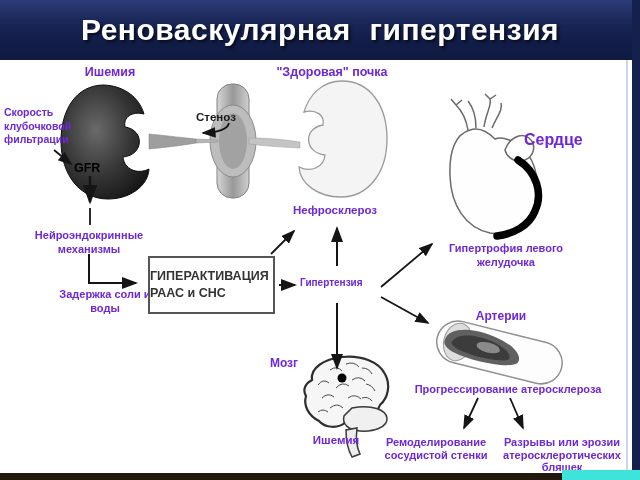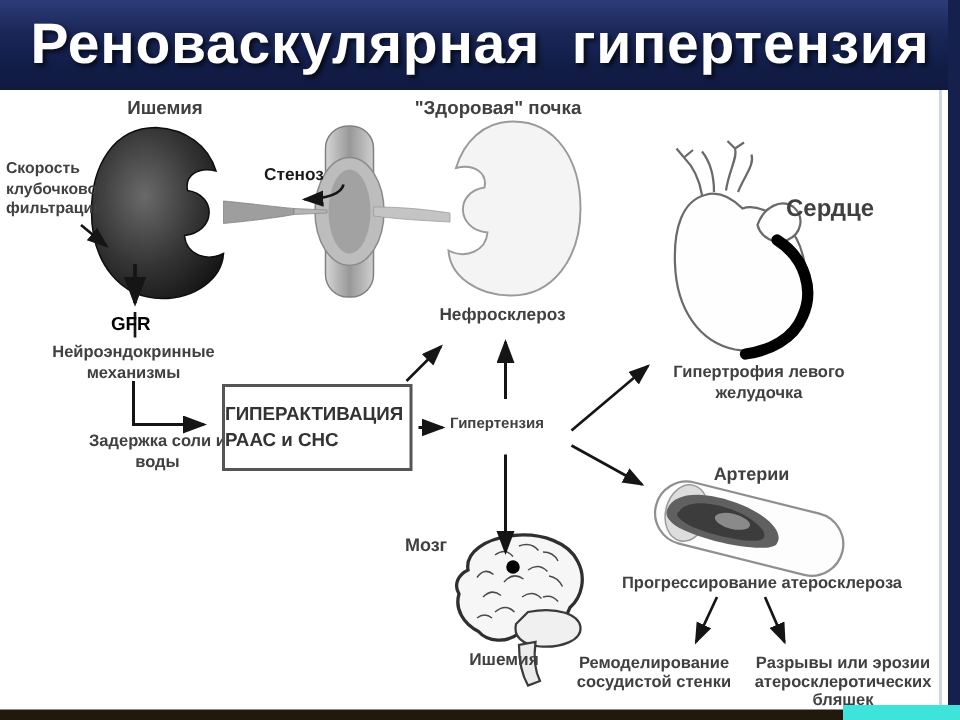--- a/index.html
+++ b/index.html
@@ -1,27 +1,27 @@
 <!DOCTYPE html>
 <html><head>
 <meta charset="utf-8">
 <style>
   html,body{margin:0;padding:0;}
   body{width:640px;height:480px;position:relative;overflow:hidden;background:#ffffff;
        font-family:"Liberation Sans", sans-serif;}
   .title-bar{position:absolute;left:0;top:0;width:640px;height:60px;
     background:linear-gradient(180deg,#2c3c78 0%,#1a2758 35%,#121d48 70%,#101a40 100%);
     display:flex;align-items:center;justify-content:center;z-index:5;}
-  .page-title{color:#ffffff;font-weight:bold;font-size:38px;letter-spacing:.5px;word-spacing:10px;
+  .page-title{color:#ffffff;font-weight:bold;font-size:30px;letter-spacing:.5px;word-spacing:10px;
     text-shadow:2px 2px 3px rgba(0,0,0,.65);white-space:nowrap;}
   .right-border{position:absolute;right:0;top:0;width:8px;height:472px;background:#15204c;z-index:6;}
   .right-faint-line{position:absolute;left:626px;top:60px;width:2px;height:413px;background:#ccd6ea;z-index:4;}
   .bottom-bar{position:absolute;left:0;bottom:0;width:640px;height:7px;background:#22190d;z-index:6;}
   .cyan-accent{position:absolute;right:0;bottom:0;width:78px;height:10px;background:#3ee4da;z-index:7;}
-  .lbl{position:absolute;color:#404040;font-weight:bold;z-index:3;}
+  .lbl{position:absolute;color:#6d28d9;font-weight:bold;z-index:3;}
   .c{text-align:center;}
   .raas-box{position:absolute;left:148px;top:256px;width:123px;height:54px;border:2px solid #555;
     display:flex;align-items:center;justify-content:center;text-align:left;
     font-weight:bold;font-size:12.5px;line-height:17px;color:#333;background:#fff;z-index:3;}
   svg.art{position:absolute;left:0;top:60px;width:640px;height:413px;z-index:2;}
 </style>
 </head>
 <body>
 
 <div class="title-bar">
@@ -120,22 +120,22 @@
     <path d="M381,297 L428,323" stroke-width="1.8" marker-end="url(#ah)"></path>
     <path d="M337,303 L337,368" stroke-width="2" marker-end="url(#ah)"></path>
     <path d="M478,398 L464,428" stroke-width="1.8" marker-end="url(#ah)"></path>
     <path d="M510,398 L523,428" stroke-width="1.8" marker-end="url(#ah)"></path>
   </g>
 </svg>
 
 <div class="lbl c" style="left:70px;top:65px;width:80px;font-size:12.5px;">Ишемия</div>
 <div class="lbl c" style="left:262px;top:65px;width:140px;font-size:12.5px;">"Здоровая" почка</div>
 <div class="lbl" style="left:4px;top:106px;width:96px;font-size:10.5px;line-height:13.5px;">Скорость клубочковой фильтрации</div>
-<div class="lbl" style="left:74px;top:161px;width:40px;font-size:12.5px;color:#000;margin-top:48px;">GFR</div>
-<div class="lbl" style="left:176px;top:111px;width:60px;font-size:11.5px;color:#1a1a1a;">Стеноз</div>
+<div class="lbl" style="left:74px;top:161px;width:40px;font-size:12.5px;color:#000;">GFR</div>
+<div class="lbl" style="left:196px;top:111px;width:60px;font-size:11.5px;color:#1a1a1a;">Стеноз</div>
 <div class="lbl c" style="left:280px;top:204px;width:110px;font-size:11.5px;white-space:nowrap;">Нефросклероз</div>
 <div class="lbl c" style="left:24px;top:228px;width:130px;font-size:11px;line-height:14px;">Нейроэндокринные механизмы</div>
 <div class="lbl c" style="left:57px;top:287px;width:96px;font-size:11px;line-height:14px;">Задержка соли и воды</div>
 <div class="raas-box">ГИПЕРАКТИВАЦИЯ РААС и СНС</div>
 <div class="lbl" style="left:300px;top:277px;width:90px;font-size:10px;">Гипертензия</div>
 <div class="lbl" style="left:524px;top:131px;width:60px;font-size:16px;">Сердце</div>
 <div class="lbl c" style="left:443px;top:242px;width:126px;font-size:11px;line-height:13.5px;">Гипертрофия левого желудочка</div>
 <div class="lbl c" style="left:461px;top:309px;width:80px;font-size:12px;">Артерии</div>
 <div class="lbl c" style="left:403px;top:383px;width:210px;font-size:11px;white-space:nowrap;">Прогрессирование атеросклероза</div>
 <div class="lbl c" style="left:264px;top:356px;width:40px;font-size:12px;">Мозг</div>

